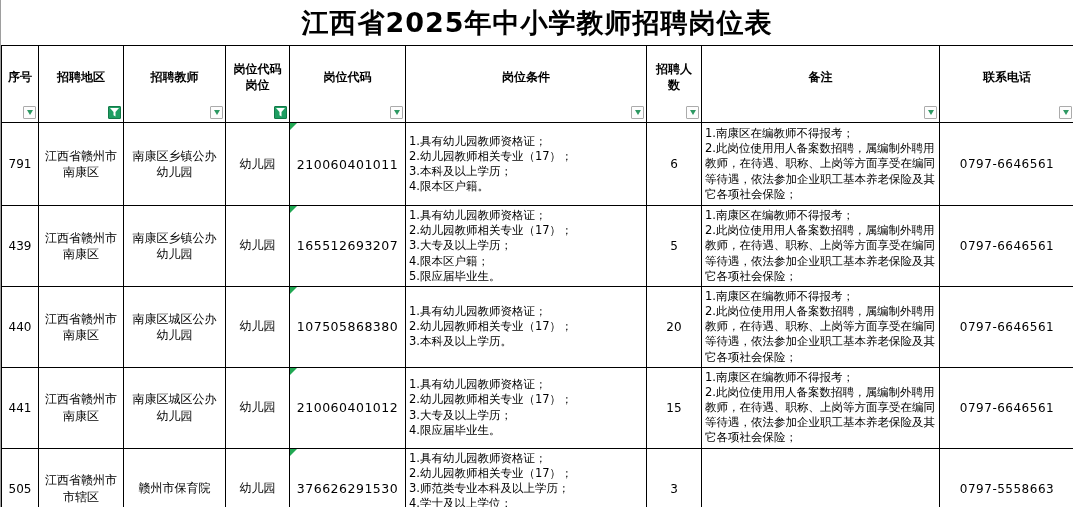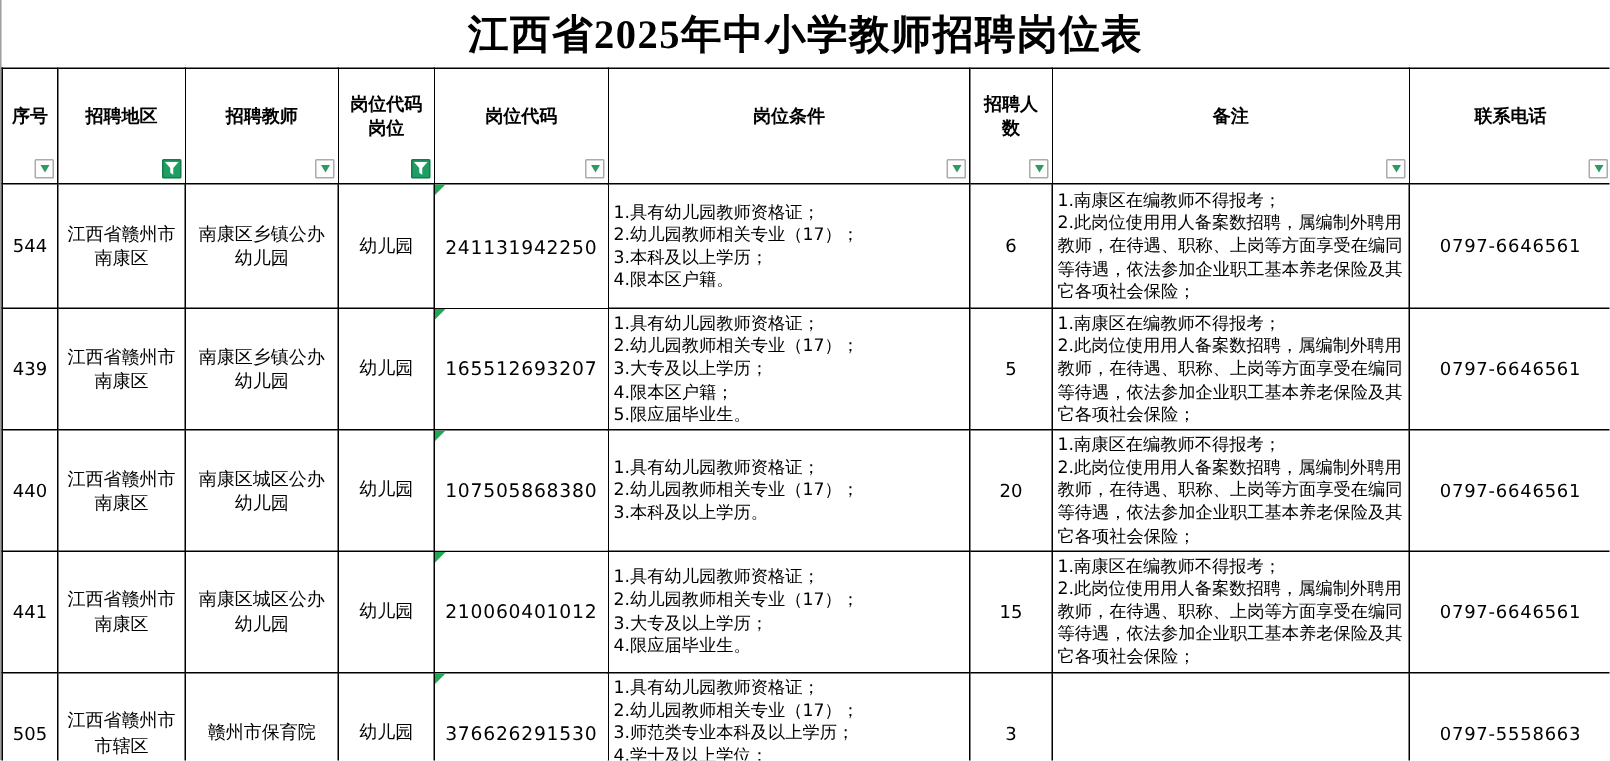--- a/index.html
+++ b/index.html
@@ -1,21 +1,21 @@
 <!DOCTYPE html>
 <html><head>
 <meta charset="utf-8">
 <style>
   * { margin:0; padding:0; box-sizing:border-box; }
   html,body { width:1073px; height:507px; background:#ffffff; overflow:hidden;
     font-family:"DejaVu Sans","Liberation Sans",sans-serif; color:#000; }
   .sheet { width:1073px; height:507px; background:#fff; border-left:1px solid #9e9e9e; }
 
   .title-bar { height:45px; display:flex; align-items:center; justify-content:center; }
-  .title-bar h1 { font-size:27px; font-weight:900; letter-spacing:1px; color:#000;font-family:Liberation Serif, serif; }
+  .title-bar h1 { font-size:27px; font-weight:900; letter-spacing:1px; color:#000; }
 
   table { border-collapse:collapse; table-layout:fixed; width:1073px; }
   col.c-seq{width:37px} col.c-region{width:85px} col.c-unit{width:102px}
   col.c-post{width:64px} col.c-code{width:116px} col.c-cond{width:241px}
   col.c-count{width:55px} col.c-remark{width:238px} col.c-phone{width:135px}
 
   th, td { border:1px solid #000; vertical-align:middle; background:#fff; overflow:hidden; }
   table { border:1px solid #000; }
 
   thead tr { height:77px; }
@@ -120,27 +120,27 @@
         <th>
           <div class="th-label">联系电话</div>
           <button class="filter-btn dropdown">
               <span class="arrow"></span>
             </button>
         </th>
       </tr>
     </thead>
     <tbody>
       <tr>
-        <td>544</td>
+        <td>791</td>
         <td class="multiline">江西省赣州市
 南康区</td>
         <td class="multiline">南康区乡镇公办
 幼儿园</td>
         <td>幼儿园</td>
-        <td class="code-cell"><span class="corner-marker"></span><span>241131942250</span></td>
+        <td class="code-cell"><span class="corner-marker"></span><span>210060401011</span></td>
         <td class="left multiline">1.具有幼儿园教师资格证；
 2.幼儿园教师相关专业（17）；
 3.本科及以上学历；
 4.限本区户籍。</td>
         <td>6</td>
         <td class="left multiline">1.南康区在编教师不得报考；
 2.此岗位使用用人备案数招聘，属编制外聘用教师，在待遇、职称、上岗等方面享受在编同等待遇，依法参加企业职工基本养老保险及其它各项社会保险；</td>
         <td class="phone">0797-6646561</td>
       </tr>
       <tr>

